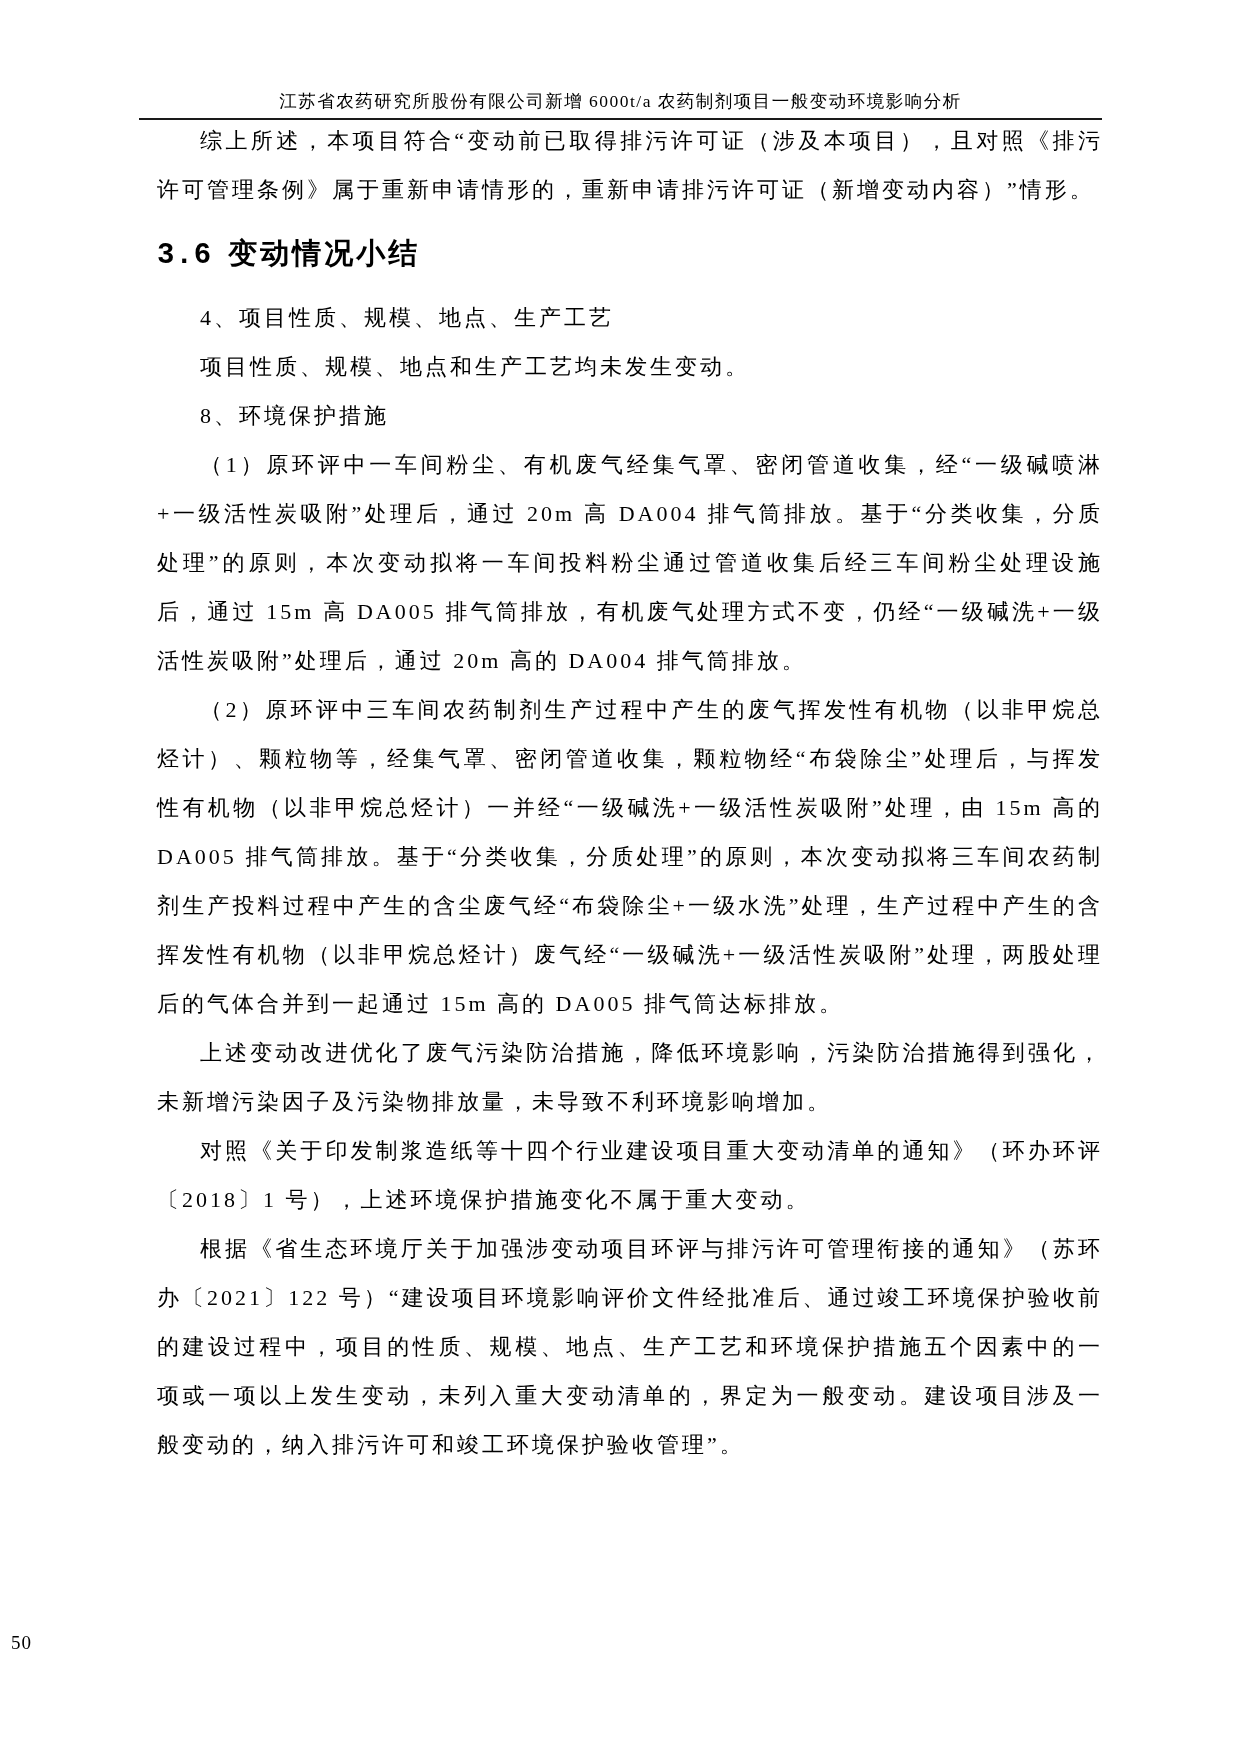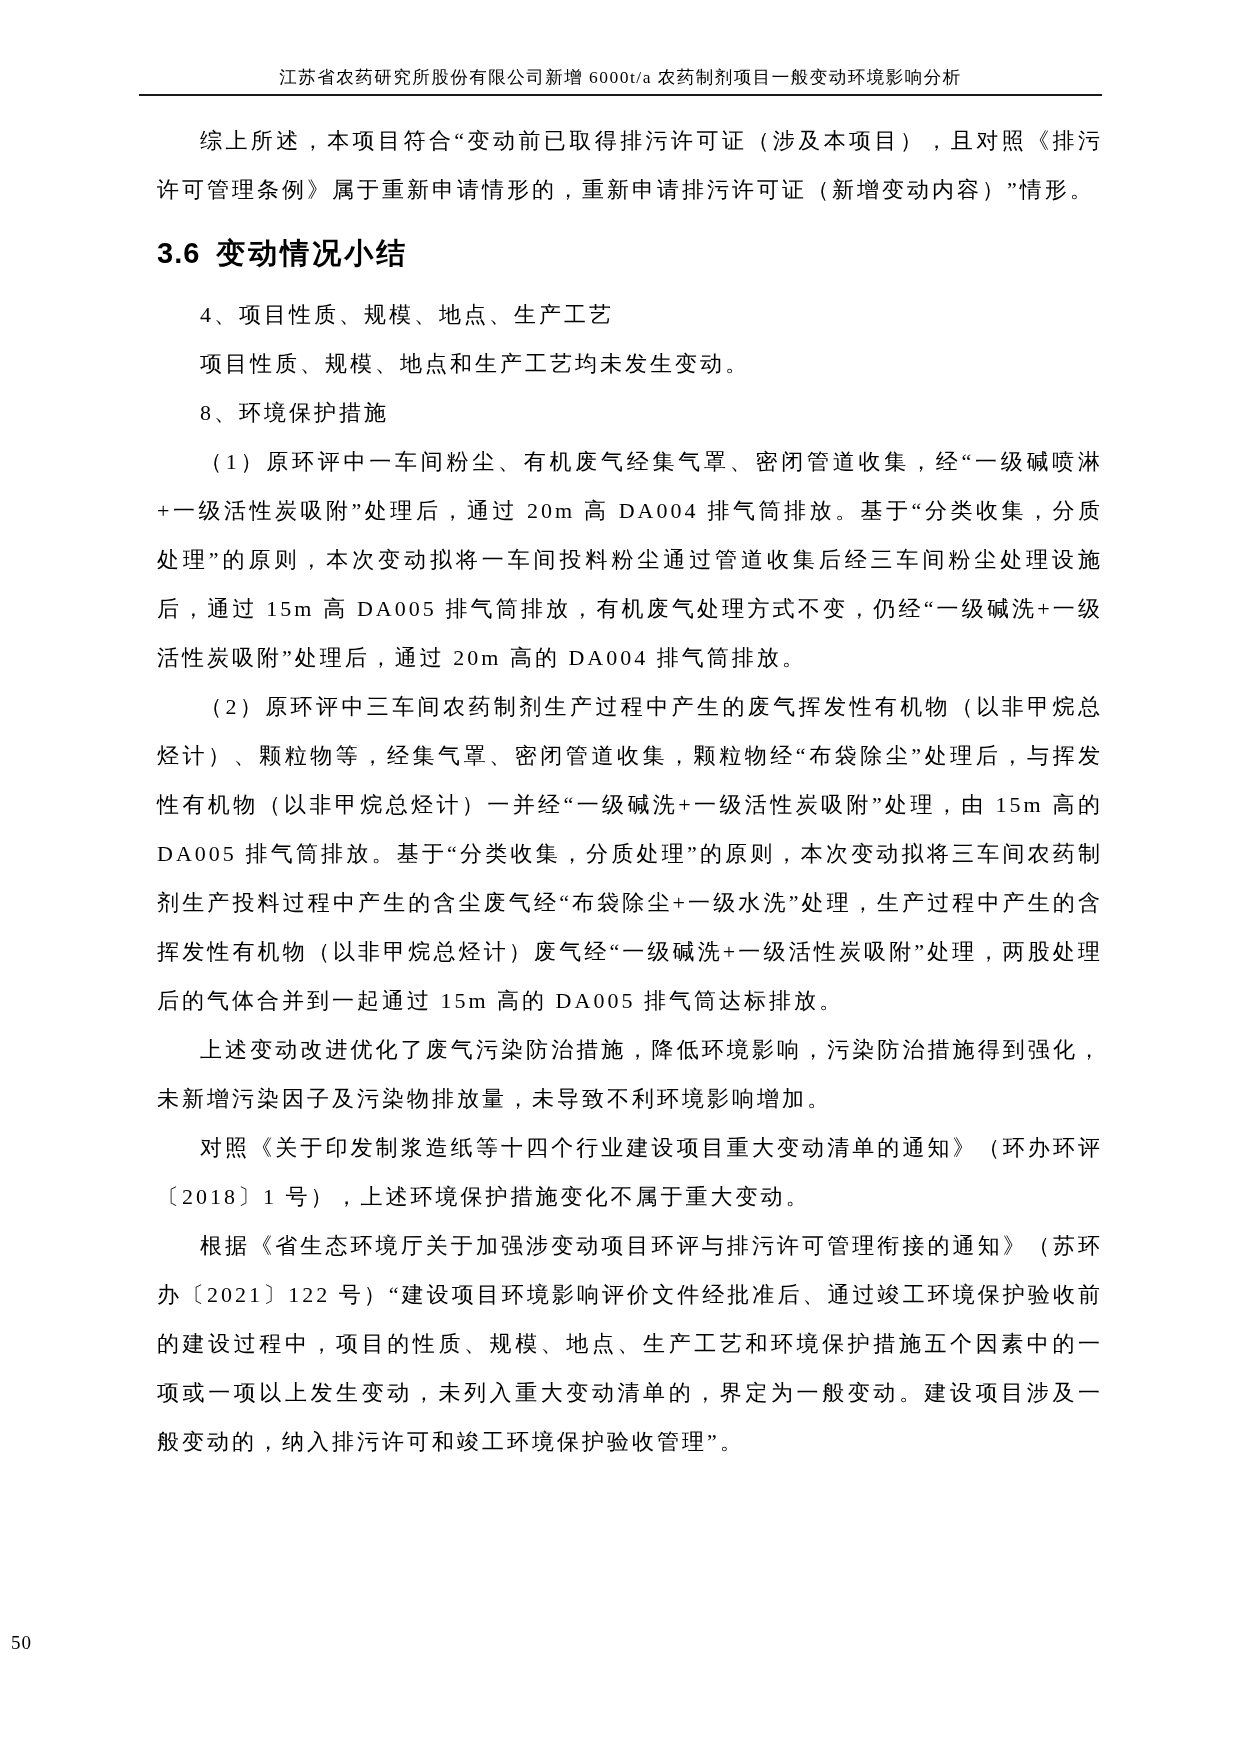--- a/index.html
+++ b/index.html
@@ -14,21 +14,21 @@
   }
   .page {
     position: absolute;
     inset: 0;
   }
   .page-header {
     position: absolute;
     top: 0;
     left: 139px;
     width: 963px;
-    height: 96px;
+    height: 120px;
     box-sizing: border-box;
     display: flex;
     align-items: flex-end;
     justify-content: center;
     border-bottom: 2px solid #1a1a1a;
     padding-bottom: 5px;
     font-size: 17.5px;
     letter-spacing: 1.5px;
     white-space: nowrap;
   }
@@ -47,21 +47,21 @@
     text-indent: 43px;
   }
   .heading {
     margin: 6px 0 4px 0;
     font-size: 29px;
     font-weight: bold;
     line-height: 66px;
     letter-spacing: 1px;
   }
   .heading .num {
-    font-family: Liberation Sans, sans-serif;
+    font-family: Liberation Mono, monospace;
     margin-right: 16px;
   }
   .heading .label {
     font-family: Liberation Sans, sans-serif;
     letter-spacing: 3px;
   }
   .page-footer {
     position: absolute;
     top: 1632px;
     left: 0;

